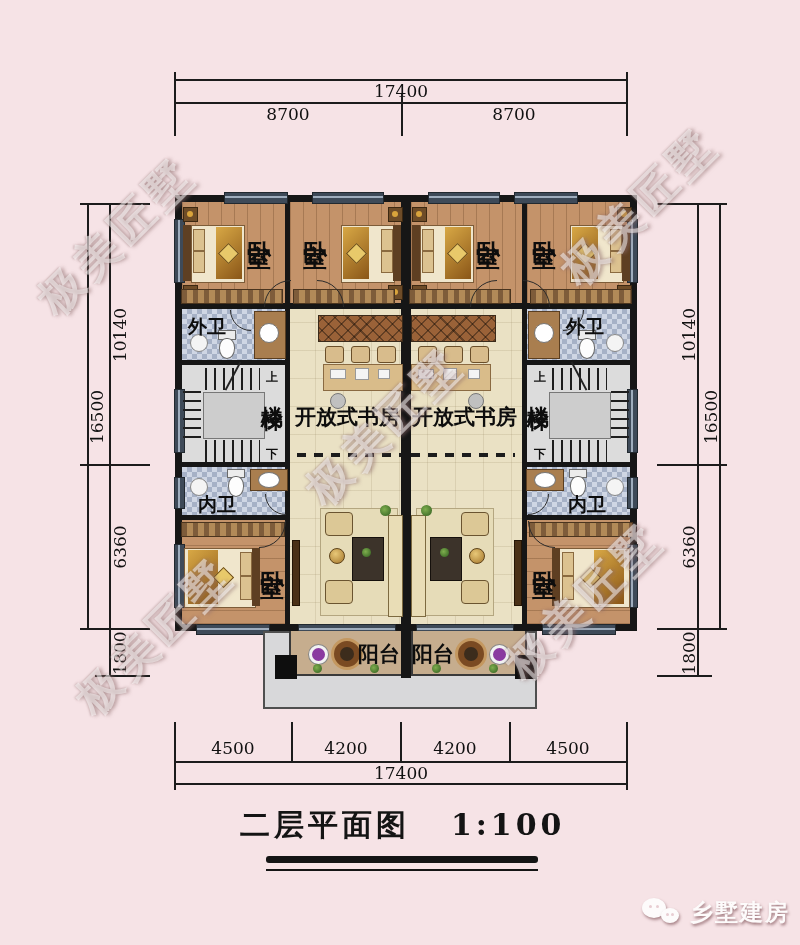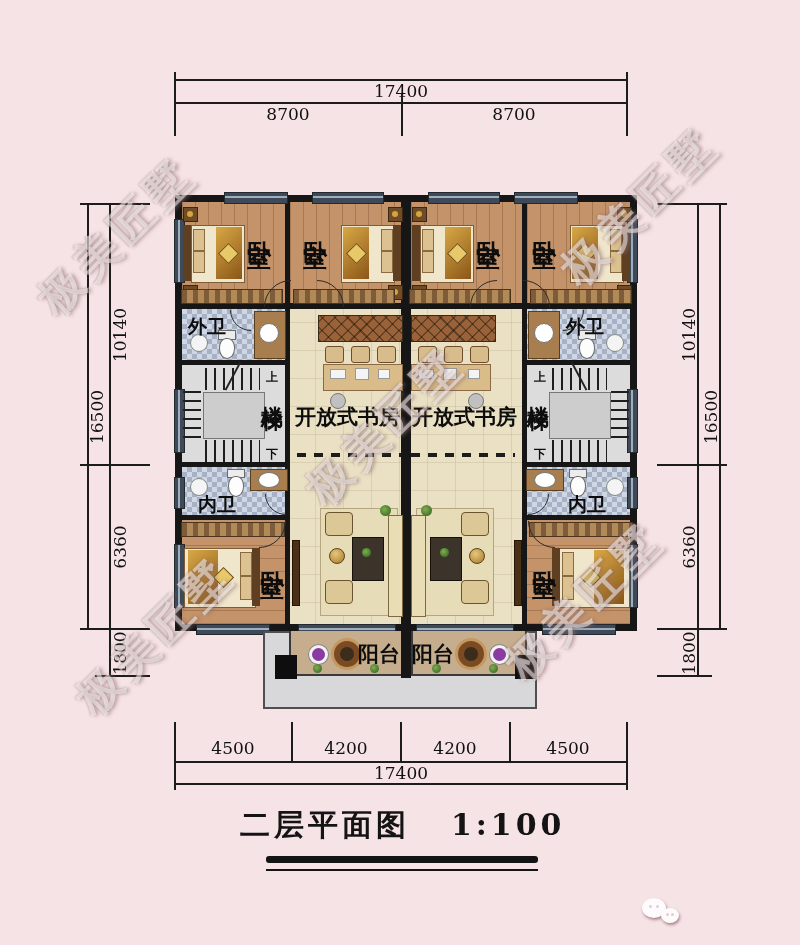--- a/index.html
+++ b/index.html
@@ -393,15 +393,16 @@
     <div style="position:relative;width:40px;height:32px">
       <div class="bub" style="left:0;top:2px;width:24px;height:20px">
         <div class="eye" style="left:7px;top:7px"></div>
         <div class="eye" style="left:14px;top:7px"></div>
       </div>
       <div class="bub" style="left:19px;top:12px;width:18px;height:15px">
         <div class="eye" style="left:5px;top:5px"></div>
         <div class="eye" style="left:10px;top:5px"></div>
       </div>
     </div>
+    <div class="logo-text">乡墅建房</div>
   </div>
 
 </div>
 
 </body></html>

